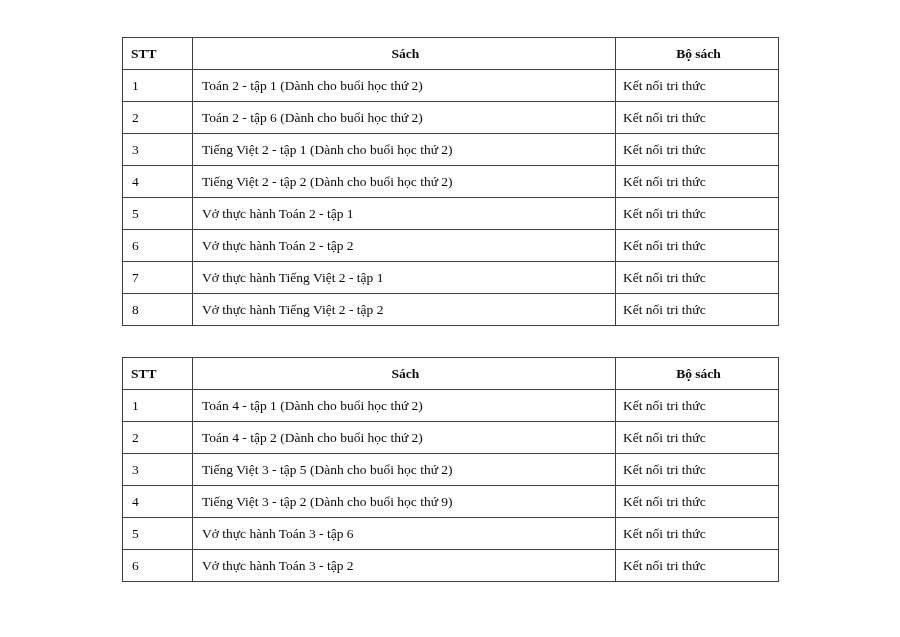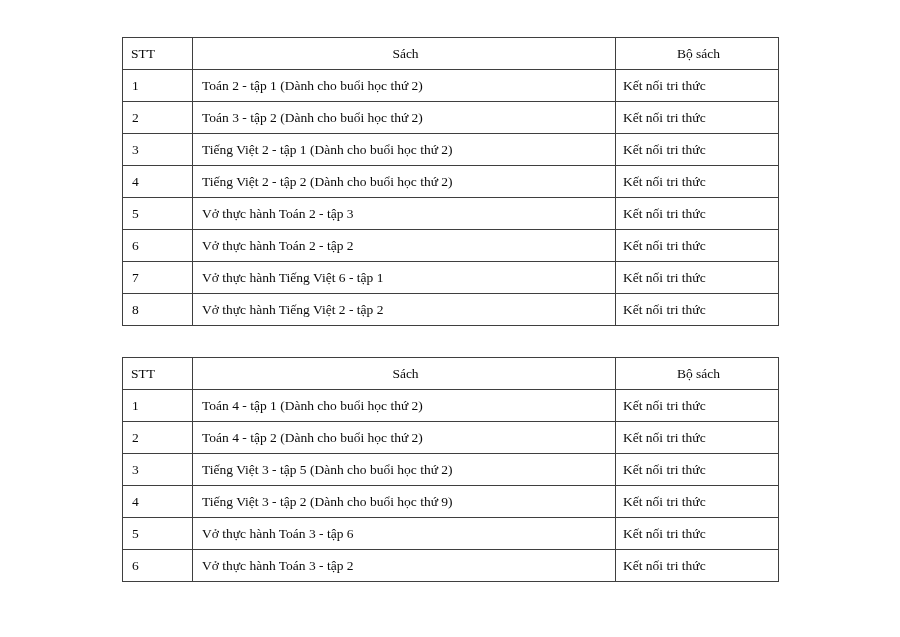--- a/index.html
+++ b/index.html
@@ -30,21 +30,21 @@
     border: 1.5px solid #3f3f3f;
     height: 32px;
     font-size: 13.5px;
     vertical-align: middle;
     padding: 0 6px 0 9px;
     box-sizing: border-box;
     white-space: nowrap;
     overflow: hidden;
   }
   .doc-table th {
-    font-weight: normal;
+    font-weight: bold;
     text-align: center;
   }
   .doc-table th.col-stt {
     text-align: left;
     padding-left: 8px;
   }
   .doc-table td {
     text-align: left;
   }
   .doc-table td.col-bosach {
@@ -72,46 +72,46 @@
     </tr>
   </thead>
   <tbody>
       <tr>
         <td class="col-stt">1</td>
         <td class="col-sach">Toán 2 - tập 1 (Dành cho buổi học thứ 2)</td>
         <td class="col-bosach">Kết nối tri thức</td>
       </tr>
       <tr>
         <td class="col-stt">2</td>
-        <td class="col-sach">Toán 3 - tập 2 (Dành cho buổi học thứ 2)</td>
+        <td class="col-sach">Toán 2 - tập 6 (Dành cho buổi học thứ 2)</td>
         <td class="col-bosach">Kết nối tri thức</td>
       </tr>
       <tr>
         <td class="col-stt">3</td>
         <td class="col-sach">Tiếng Việt 2 - tập 1 (Dành cho buổi học thứ 2)</td>
         <td class="col-bosach">Kết nối tri thức</td>
       </tr>
       <tr>
         <td class="col-stt">4</td>
         <td class="col-sach">Tiếng Việt 2 - tập 2 (Dành cho buổi học thứ 2)</td>
         <td class="col-bosach">Kết nối tri thức</td>
       </tr>
       <tr>
         <td class="col-stt">5</td>
-        <td class="col-sach">Vở thực hành Toán 2 - tập 3</td>
+        <td class="col-sach">Vở thực hành Toán 2 - tập 1</td>
         <td class="col-bosach">Kết nối tri thức</td>
       </tr>
       <tr>
         <td class="col-stt">6</td>
         <td class="col-sach">Vở thực hành Toán 2 - tập 2</td>
         <td class="col-bosach">Kết nối tri thức</td>
       </tr>
       <tr>
         <td class="col-stt">7</td>
-        <td class="col-sach">Vở thực hành Tiếng Việt 6 - tập 1</td>
+        <td class="col-sach">Vở thực hành Tiếng Việt 2 - tập 1</td>
         <td class="col-bosach">Kết nối tri thức</td>
       </tr>
       <tr>
         <td class="col-stt">8</td>
         <td class="col-sach">Vở thực hành Tiếng Việt 2 - tập 2</td>
         <td class="col-bosach">Kết nối tri thức</td>
       </tr>
     </tbody>
 </table>
 

